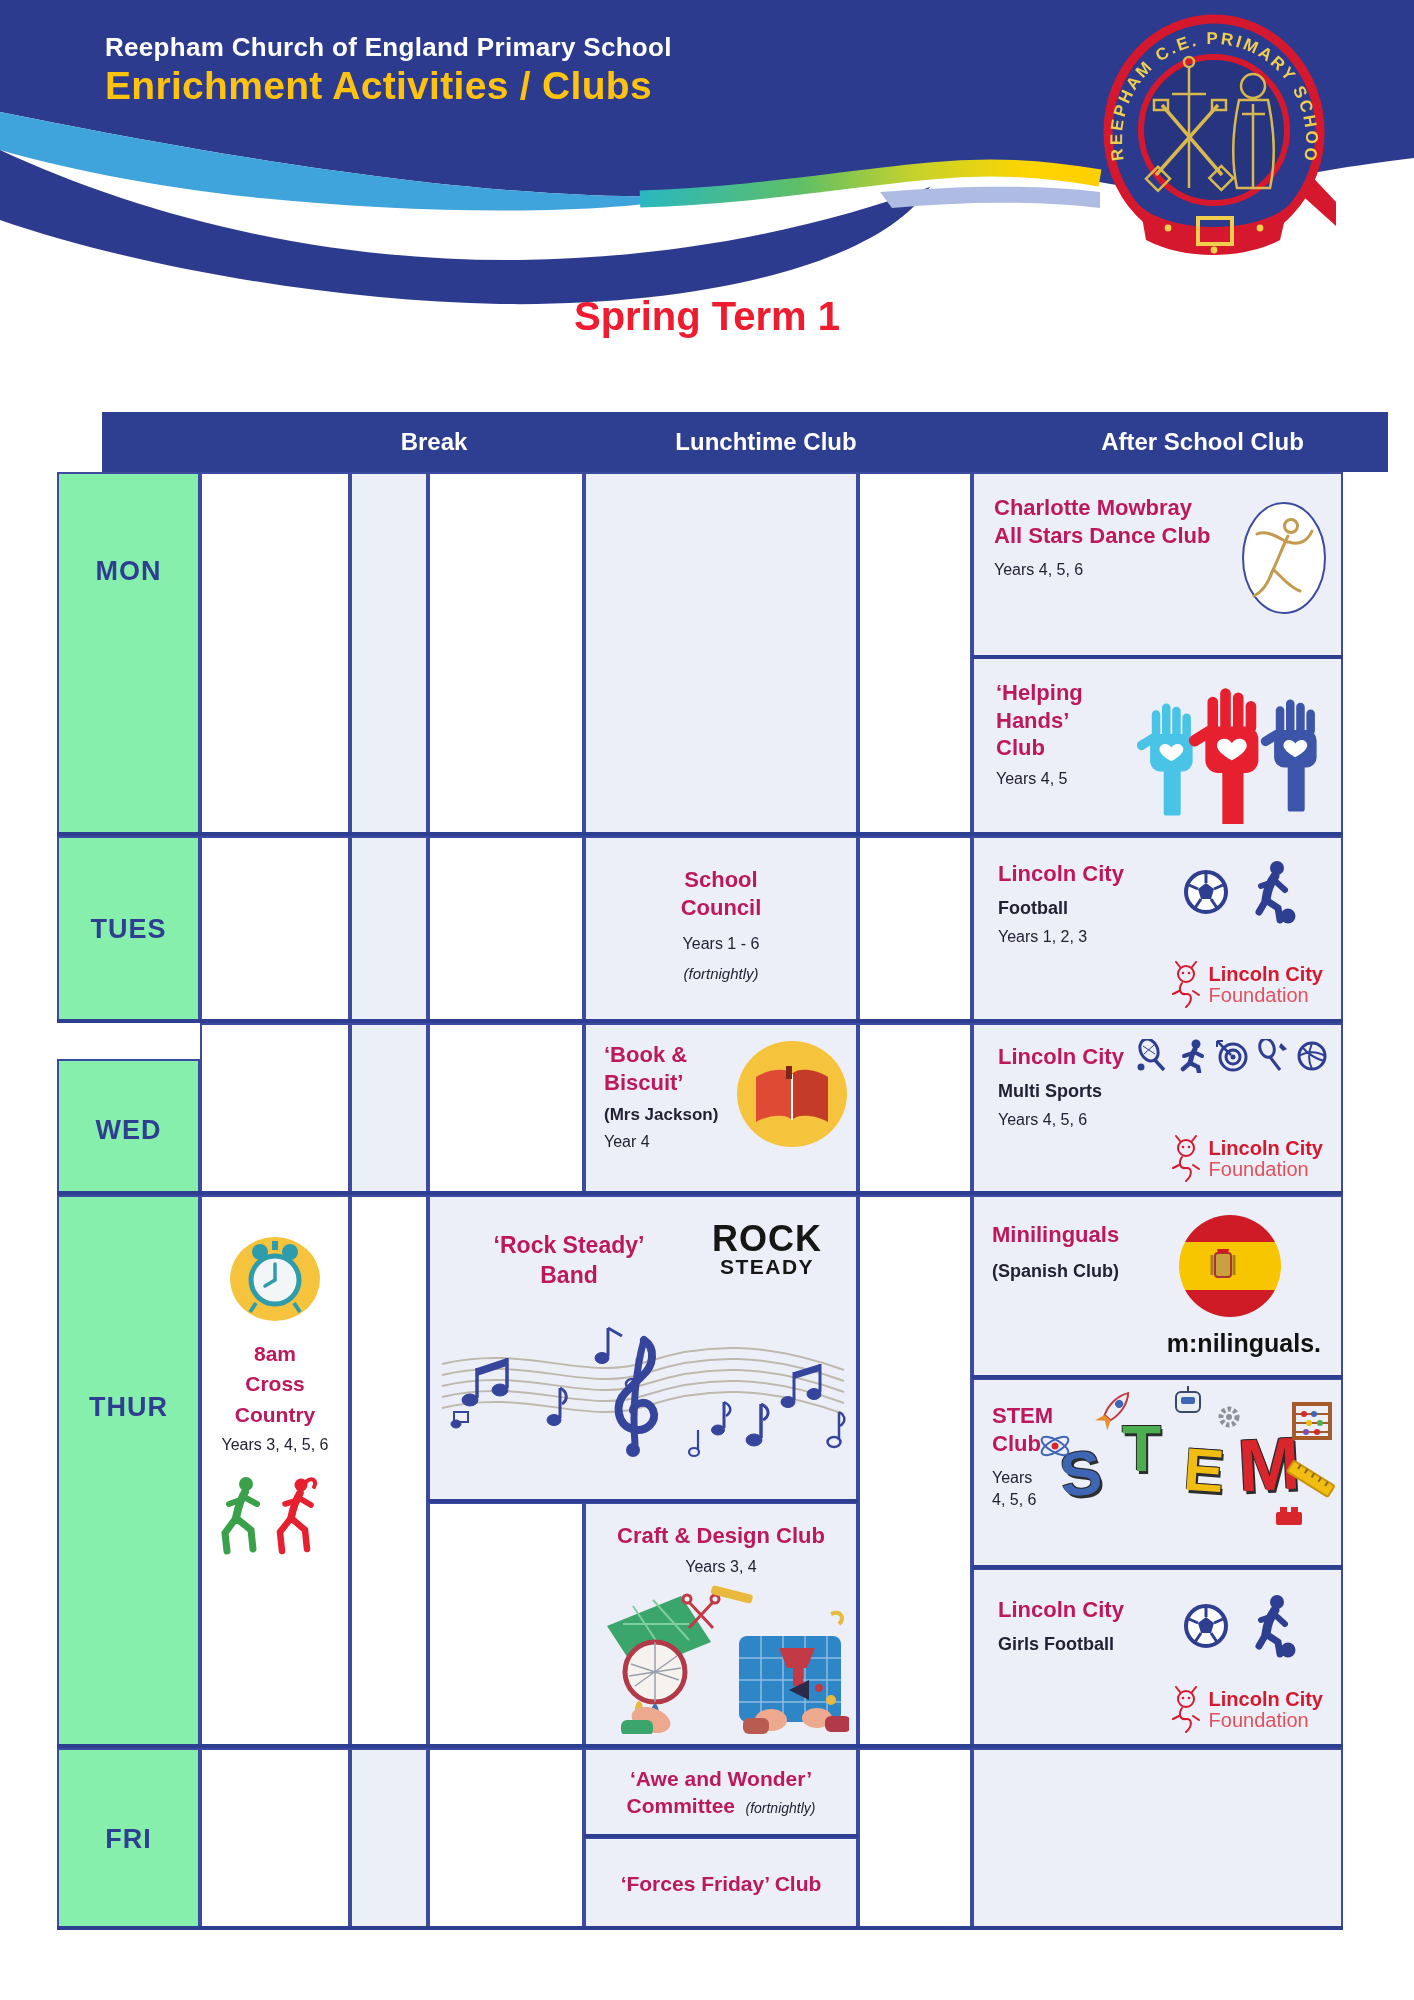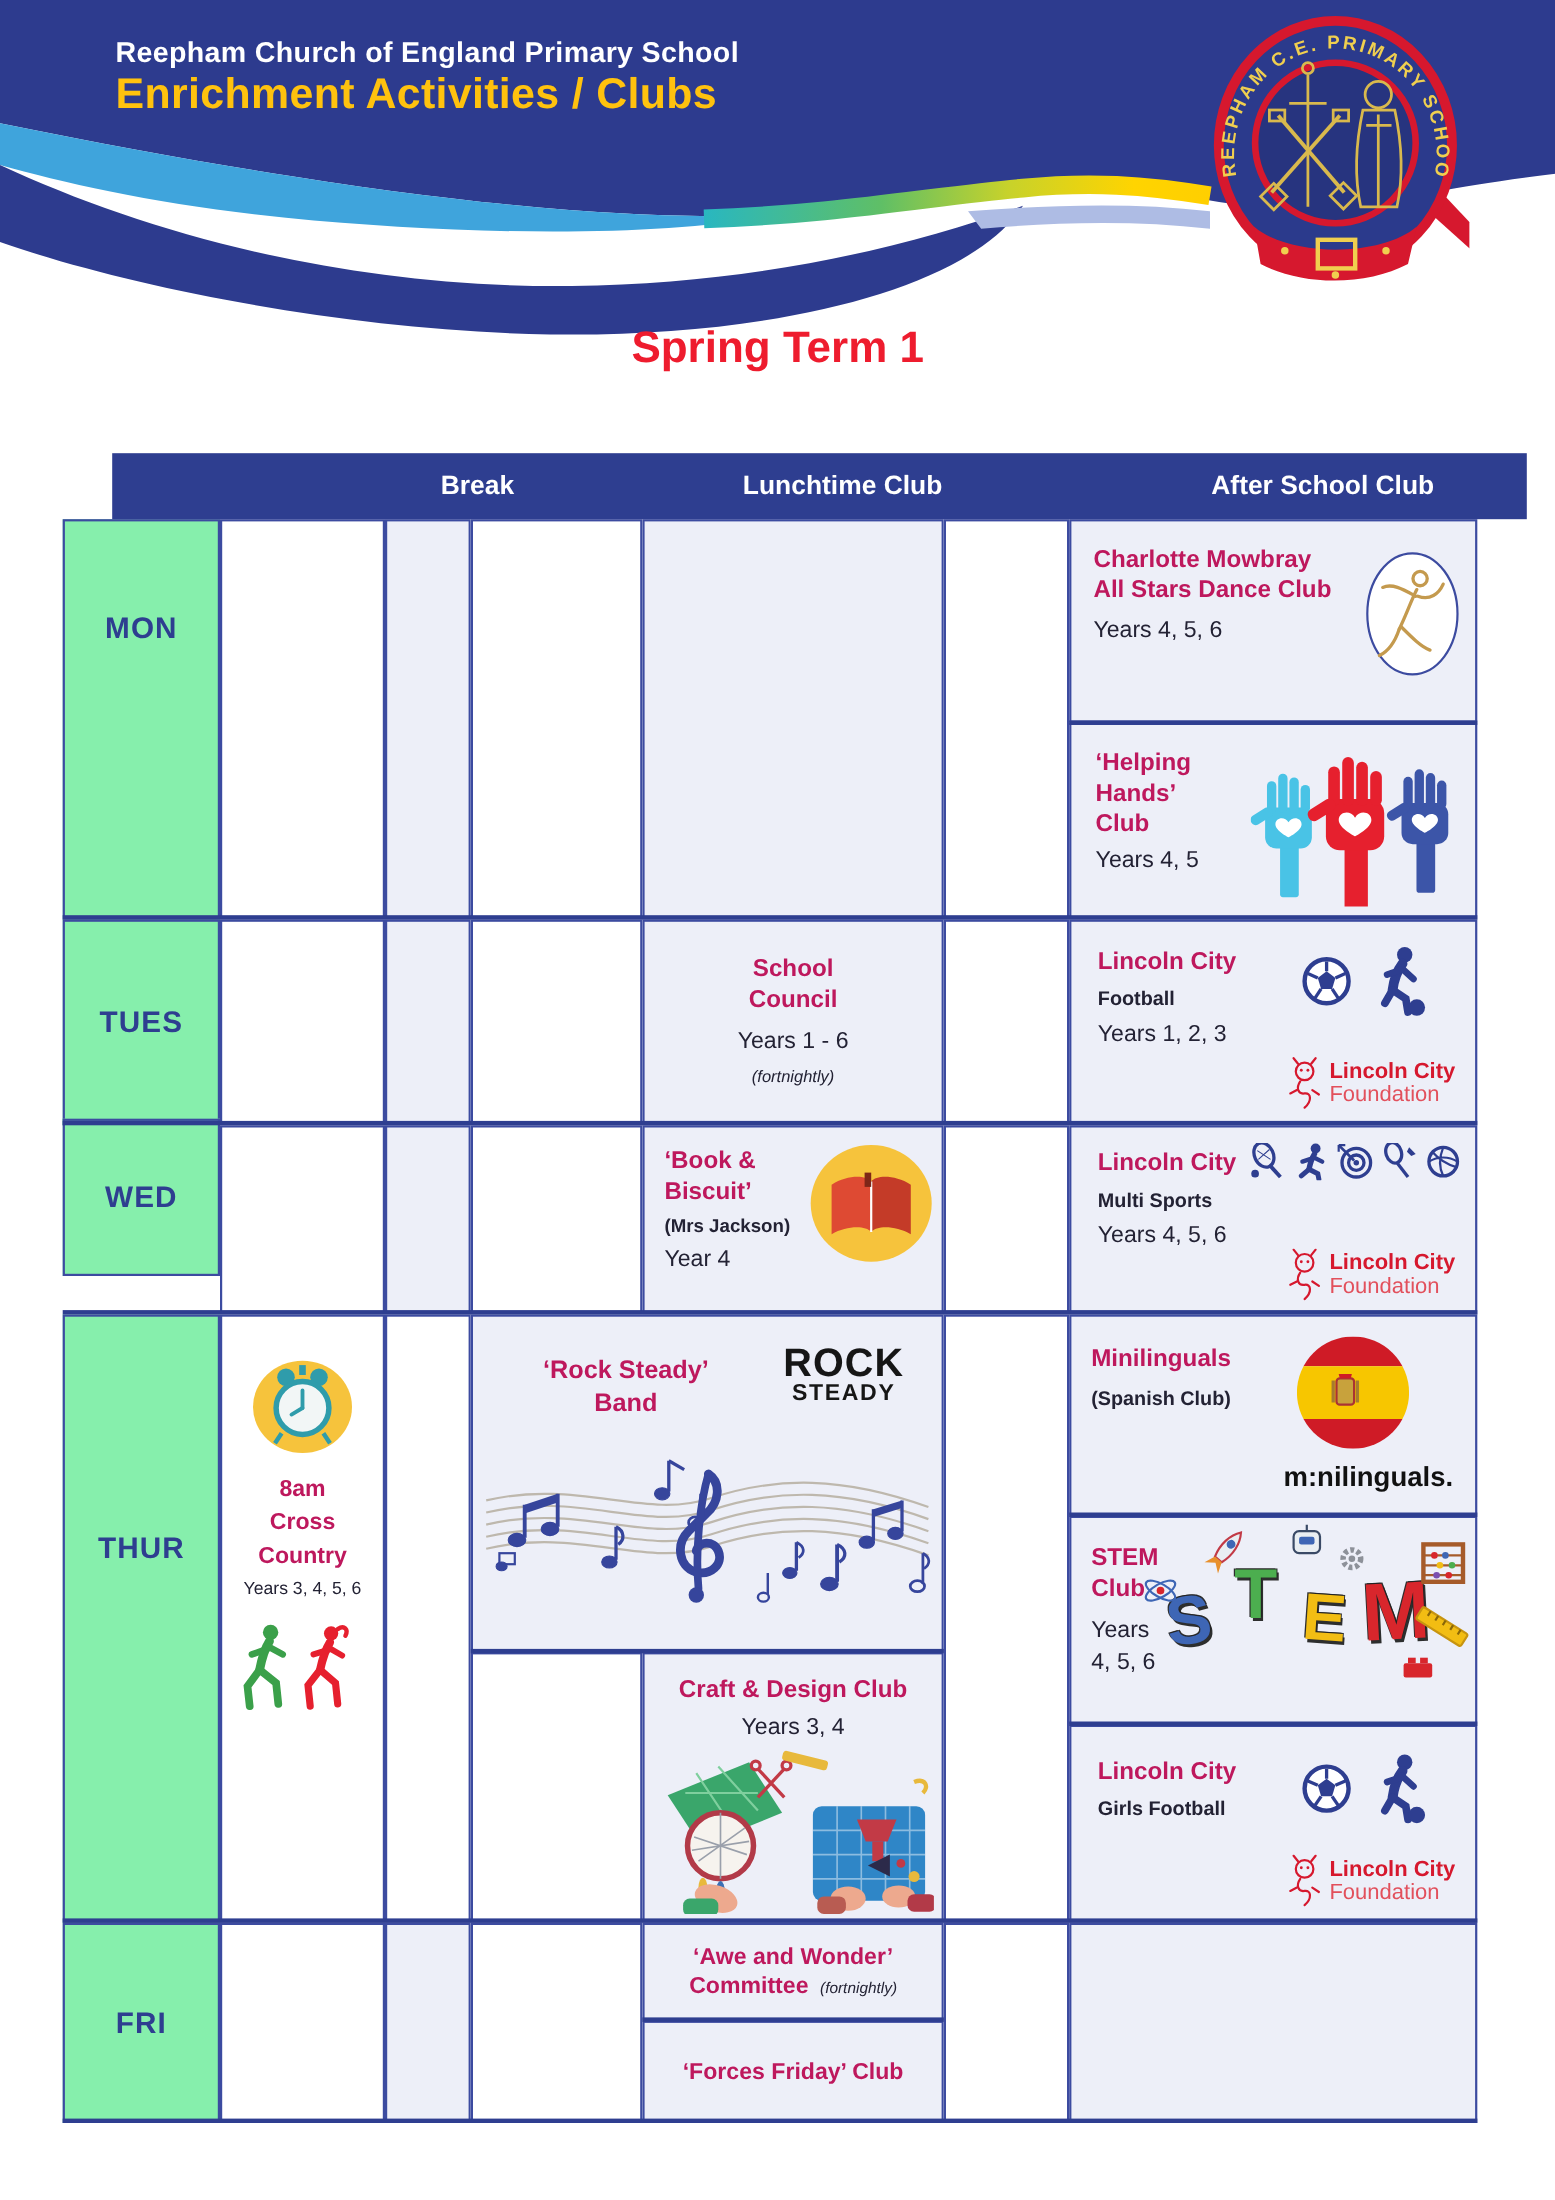--- a/index.html
+++ b/index.html
@@ -22,21 +22,21 @@
   .daylbl{font-weight:bold;font-size:27px;color:#2e3e90;letter-spacing:1px;}
   .hdr{position:absolute;left:0;top:0;width:1286px;height:60px;background:#2e3e90;z-index:2;margin-left:45px;}
   .hdrlbl{position:absolute;top:0;height:60px;display:flex;align-items:center;justify-content:center;
           color:#fff;font-weight:bold;font-size:24px;}
   .hline{position:absolute;height:4px;background:#2e3e90;z-index:6;}
   
   .red{color:#be185d;font-weight:bold;}
   .t22{font-size:22px;line-height:1.25;}
   .t21{font-size:21px;line-height:1.3;}
   .sub{font-weight:bold;font-size:18px;color:#232234;}
-  .years{font-size:21px;color:#232234;}
+  .years{font-size:16px;color:#232234;}
   .note{font-style:italic;font-size:15px;color:#232234;}
   .pad{padding:20px 16px 0 20px;}
   .ctr{text-align:center;}
   .abs{position:absolute;}
   
   .lcf{position:absolute;display:flex;align-items:center;gap:6px;}
   .lcf-l1{color:#d6182e;font-weight:bold;font-size:20px;line-height:1.05;}
   .lcf-l2{color:#e2505c;font-size:20px;line-height:1.05;}
   
   .rslogo{position:absolute;right:34px;top:26px;text-align:center;color:#161616;}
@@ -119,21 +119,21 @@
       <span class="hdrlbl" style="left:527px;width:274px;">Lunchtime Club</span>
       <span class="hdrlbl" style="left:915px;width:371px;">After School Club</span>
     </div>
 
     <div class="cell daycell" style="left:0;top:60px;width:143px;height:364px;align-items:flex-start;">
       <span class="daylbl" style="margin-top:82px;">MON</span>
       </div>
     <div class="cell daycell" style="left:0;top:424px;width:143px;height:187px;">
       <span class="daylbl">TUES</span>
       </div>
-    <div class="cell daycell" style="left:0;top:605px;width:143px;height:143px;">
+    <div class="cell daycell" style="left:0;top:647px;width:143px;height:143px;">
       <span class="daylbl">WED</span>
       </div>
     <div class="cell daycell" style="left:0;top:783px;width:143px;height:553px;">
       <span class="daylbl" style="margin-bottom:128px;">THUR</span>
       </div>
     <div class="cell daycell" style="left:0;top:1336px;width:143px;height:182px;">
       <span class="daylbl">FRI</span>
       </div>
 
     <div class="cell wht" style="left:143px;top:60px;width:150px;height:364px;"></div>

